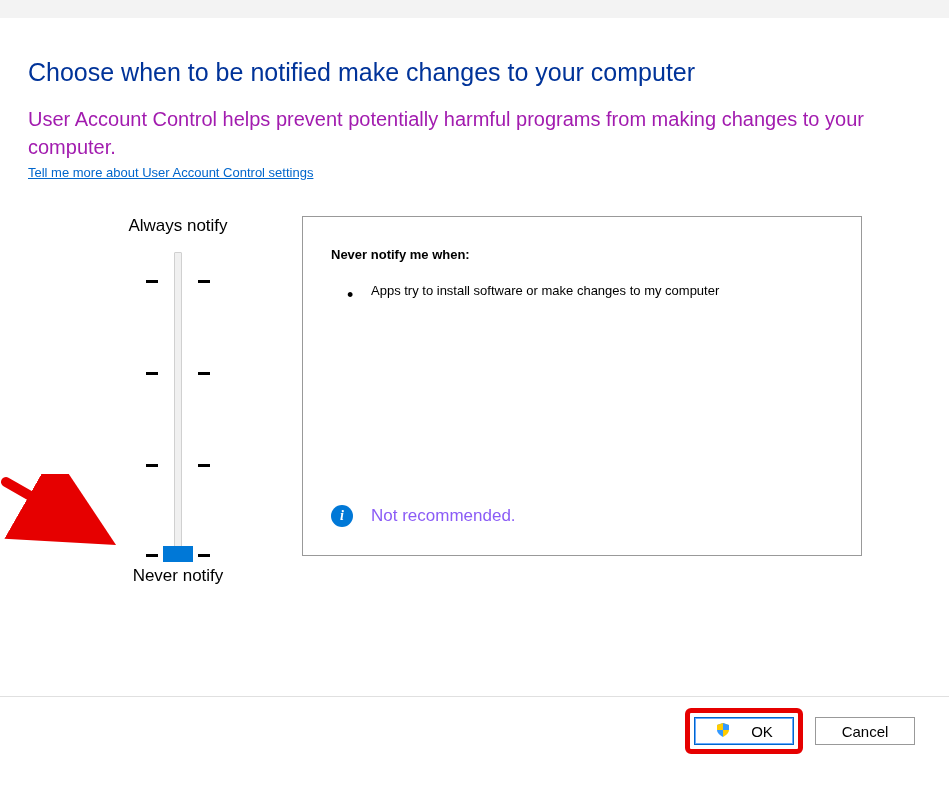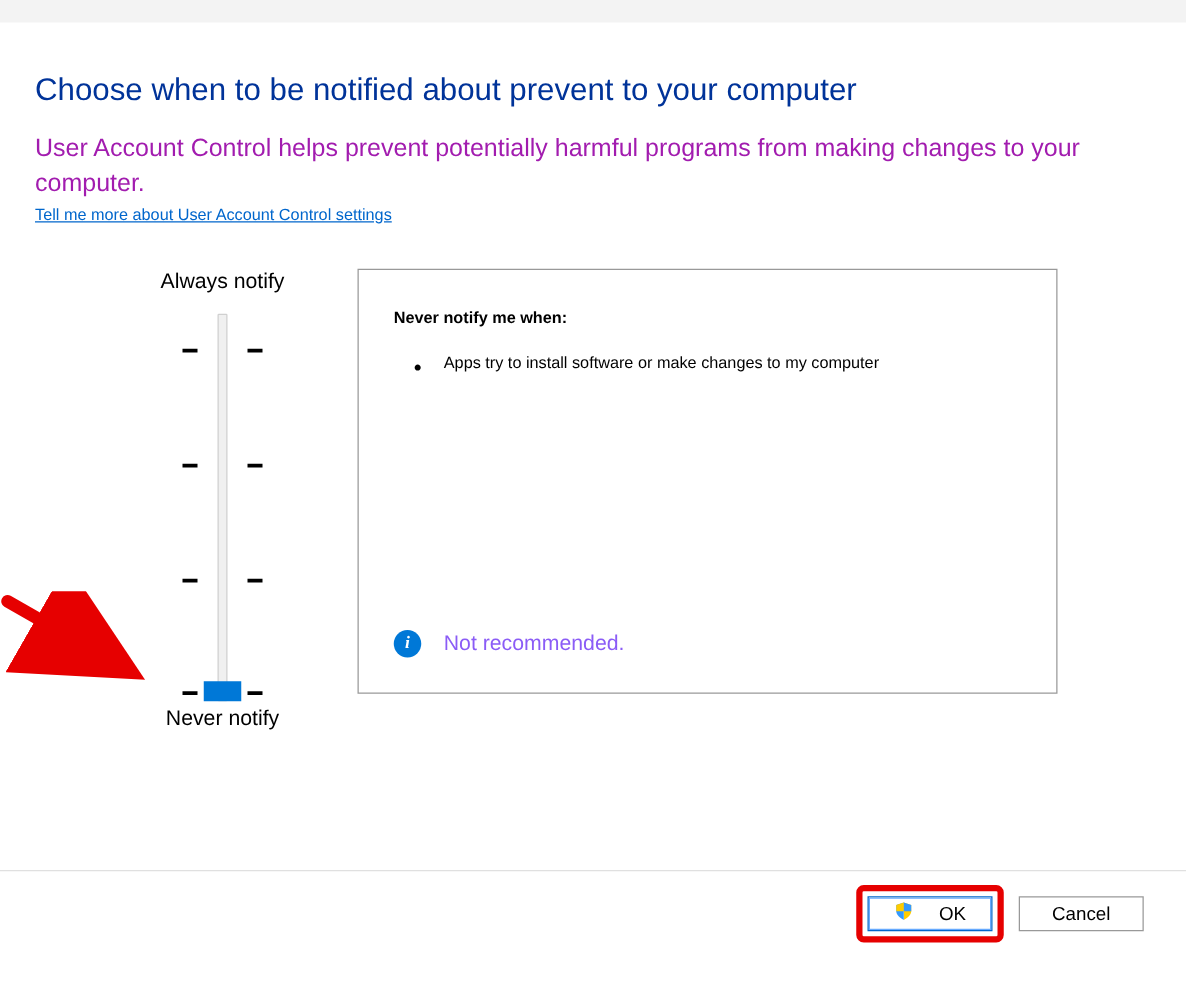--- a/index.html
+++ b/index.html
@@ -36,20 +36,21 @@
       font-size: 13px;
       text-decoration: underline;
       cursor: pointer;
       display: inline-block;
       margin-bottom: 36px;
     }
     .main-area {
       display: flex;
       position: relative;
       padding-left: 60px;
+      gap: 16px;
     }
     .slider-section {
       width: 180px;
       text-align: center;
       position: relative;
     }
     .slider-label-top,
     .slider-label-bottom {
       font-size: 17px;
       color: #000;
@@ -200,21 +201,21 @@
       top: 258px;
       pointer-events: none;
     }
   </style>
 </head>
 <body>
 
 <div class="top-bar"></div>
 
 <div class="content">
-  <h1 class="heading">Choose when to be notified about prevent to your computer</h1>
+  <h1 class="heading">Choose when to be notified make changes to your computer</h1>
   <p class="description">User Account Control helps prevent potentially harmful programs from making changes to your computer.</p>
   <a class="help-link">Tell me more about User Account Control settings</a>
 
   <div class="main-area">
 
     <svg class="red-arrow" width="120" height="80" viewBox="0 0 120 80">
       <defs>
         <marker id="ah" markerWidth="10" markerHeight="10" refX="7" refY="5" orient="auto">
           <path d="M0,0 L10,5 L0,10 Z" fill="#e60000"></path>
         </marker>

